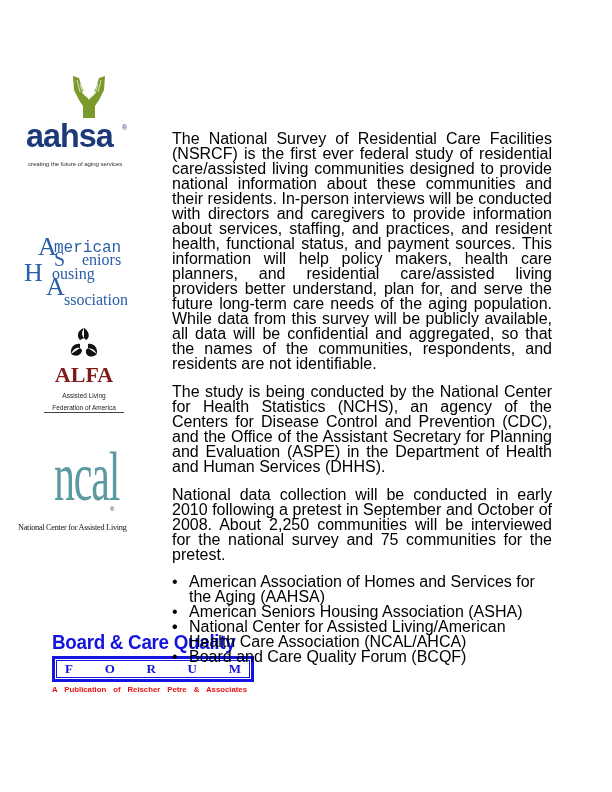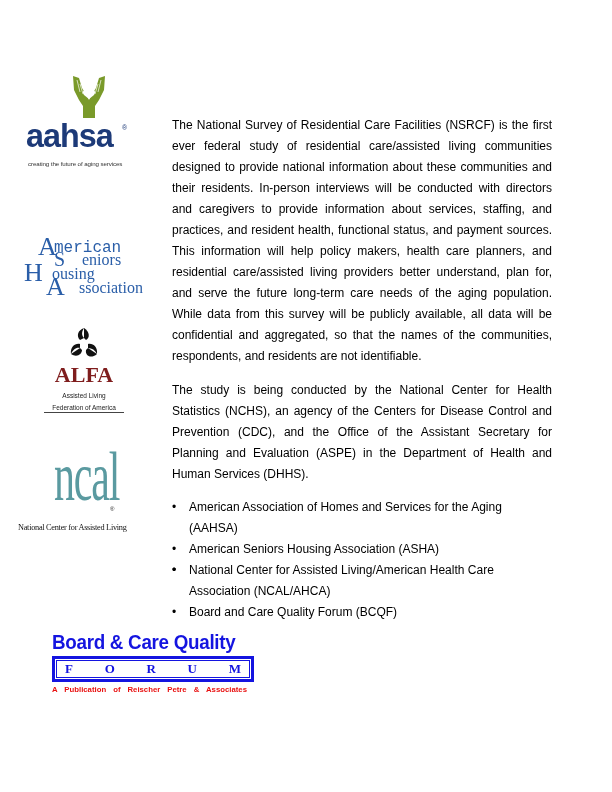--- a/index.html
+++ b/index.html
@@ -28,21 +28,21 @@
     .ncal-reg { position: absolute; left: 96px; top: 64px; font-size: 6px; color: #222; }
     .ncal-sub { position: absolute; left: 4px; top: 80px; font-family: "Liberation Serif", serif; font-size: 9px; color: #111; white-space: nowrap; letter-spacing: -0.3px; transform: scaleX(0.92); transform-origin: left; }
     
     .bcqf { left: 22px; top: 630px; width: 210px; height: 72px; margin-left: 28px; }
     .bcqf-title { position: absolute; left: 2px; top: 0; font-family: "Liberation Sans", sans-serif; font-weight: bold; font-size: 20px; color: #1414e0; white-space: nowrap; letter-spacing: -0.3px; line-height: 24px; transform: scaleX(0.94); transform-origin: left; }
     .bcqf-box { position: absolute; left: 2px; top: 26px; width: 202px; height: 26px; border: 3px solid #1414e0; box-sizing: border-box; padding: 1px; }
     .bcqf-inner { width: 100%; height: 100%; border: 1px solid #1414e0; box-sizing: border-box; display: flex; justify-content: space-between; align-items: center; padding: 0 8px; }
     .bcqf-inner span { font-family: "Liberation Serif", serif; font-weight: bold; font-size: 13px; color: #1414e0; }
     .bcqf-pub { position: absolute; left: 2px; top: 55px; font-family: "Liberation Sans", sans-serif; font-weight: bold; font-size: 8px; color: #e81010; white-space: nowrap; word-spacing: 5px; transform: scaleX(0.97); transform-origin: left; }
     
-    .main { position: absolute; left: 172px; top: 115px; width: 380px; font-size: 12px; line-height: 21px; }
+    .main { position: absolute; left: 172px; top: 131px; width: 380px; font-size: 16px; line-height: 15px; }
     .main p { margin: 0 0 13px 0; text-align: justify; }
     .main ul { margin: 0; padding: 0 0 0 17px; list-style: none; }
     .main li { position: relative; padding-left: 0; margin-bottom: 0; }
     .main li .bullet { position: absolute; left: -17px; top: 0; }
     .list-wrap { margin-top: -1px; }
   </style>
 </head>
 <body>
 
 <div class="logo aahsa">
@@ -57,21 +57,21 @@
 </div>
 
 <div class="logo asha">
   <span class="big" style="left:14px;top:0;">A</span>
   <span class="small" style="left:30px;top:6px;font-family:Liberation Mono, monospace;">merican</span>
   <span class="big" style="left:30px;top:12px;font-size:20px;">S</span>
   <span class="small" style="left:42px;top:18px;margin-left:16px;">eniors</span>
   <span class="big" style="left:0;top:26px;">H</span>
   <span class="small" style="left:20px;top:32px;margin-left:8px;">ousing</span>
   <span class="big" style="left:22px;top:40px;">A</span>
-  <span class="small" style="left:40px;top:46px;margin-left:15px;">ssociation</span>
+  <span class="small" style="left:40px;top:58px;">ssociation</span>
 </div>
 
 <div class="logo alfa">
   <svg class="alfa-mark" viewBox="0 0 32 36">
     <path d="M16 2 C10 4, 8 10, 12 14 L16 12 C13 9, 14 5, 16 2 Z" fill="#111"></path>
     <path d="M16 2 C22 6, 22 12, 18 14 L16 12 Z" fill="#111"></path>
     <path d="M3 28 C2 21, 7 17, 12 18 L12 22 C8 21, 5 24, 3 28 Z" fill="#111"></path>
     <path d="M3 28 C9 32, 14 28, 14 24 L12 22 Z" fill="#111"></path>
     <path d="M29 28 C30 21, 25 17, 20 18 L20 22 C24 22, 27 24, 29 28 Z" fill="#111"></path>
     <path d="M29 28 C23 33, 17 30, 18 24 L20 22 Z" fill="#111"></path>
@@ -97,20 +97,21 @@
       <span>U</span>
       <span>M</span>
     </div>
   </div>
   <div class="bcqf-pub">A Publication of Reischer Petre &amp; Associates</div>
 </div>
 
 <div class="main">
   <p>The National Survey of Residential Care Facilities (NSRCF) is the first ever federal study of residential care/assisted living communities designed to provide national information about these communities and their residents. In-person interviews will be conducted with directors and caregivers to provide information about services, staffing, and practices, and resident health, functional status, and payment sources. This information will help policy makers, health care planners, and residential care/assisted living providers better understand, plan for, and serve the future long-term care needs of the aging population. While data from this survey will be publicly available, all data will be confidential and aggregated, so that the names of the communities, respondents, and residents are not identifiable.</p>
   <p>The study is being conducted by the National Center for Health Statistics (NCHS), an agency of the Centers for Disease Control and Prevention (CDC), and the Office of the Assistant Secretary for Planning and Evaluation (ASPE) in the Department of Health and Human Services (DHHS).</p>
+  <p>National data collection will be conducted in early 2010 following a pretest in September and October of 2008. About 2,250 communities will be interviewed for the national survey and 75 communities for the pretest.</p>
   <div class="list-wrap">
     <ul>
       <li><span class="bullet">•</span><span>American Association of Homes and Services for the Aging (AAHSA)</span></li>
       <li><span class="bullet">•</span><span>American Seniors Housing Association (ASHA)</span></li>
       <li><span class="bullet">•</span></li>
       <li><span class="bullet">•</span><span>National Center for Assisted Living/American Health Care Association (NCAL/AHCA)</span></li>
       <li><span class="bullet">•</span><span>Board and Care Quality Forum (BCQF)</span></li>
     </ul>
   </div>
 </div>

